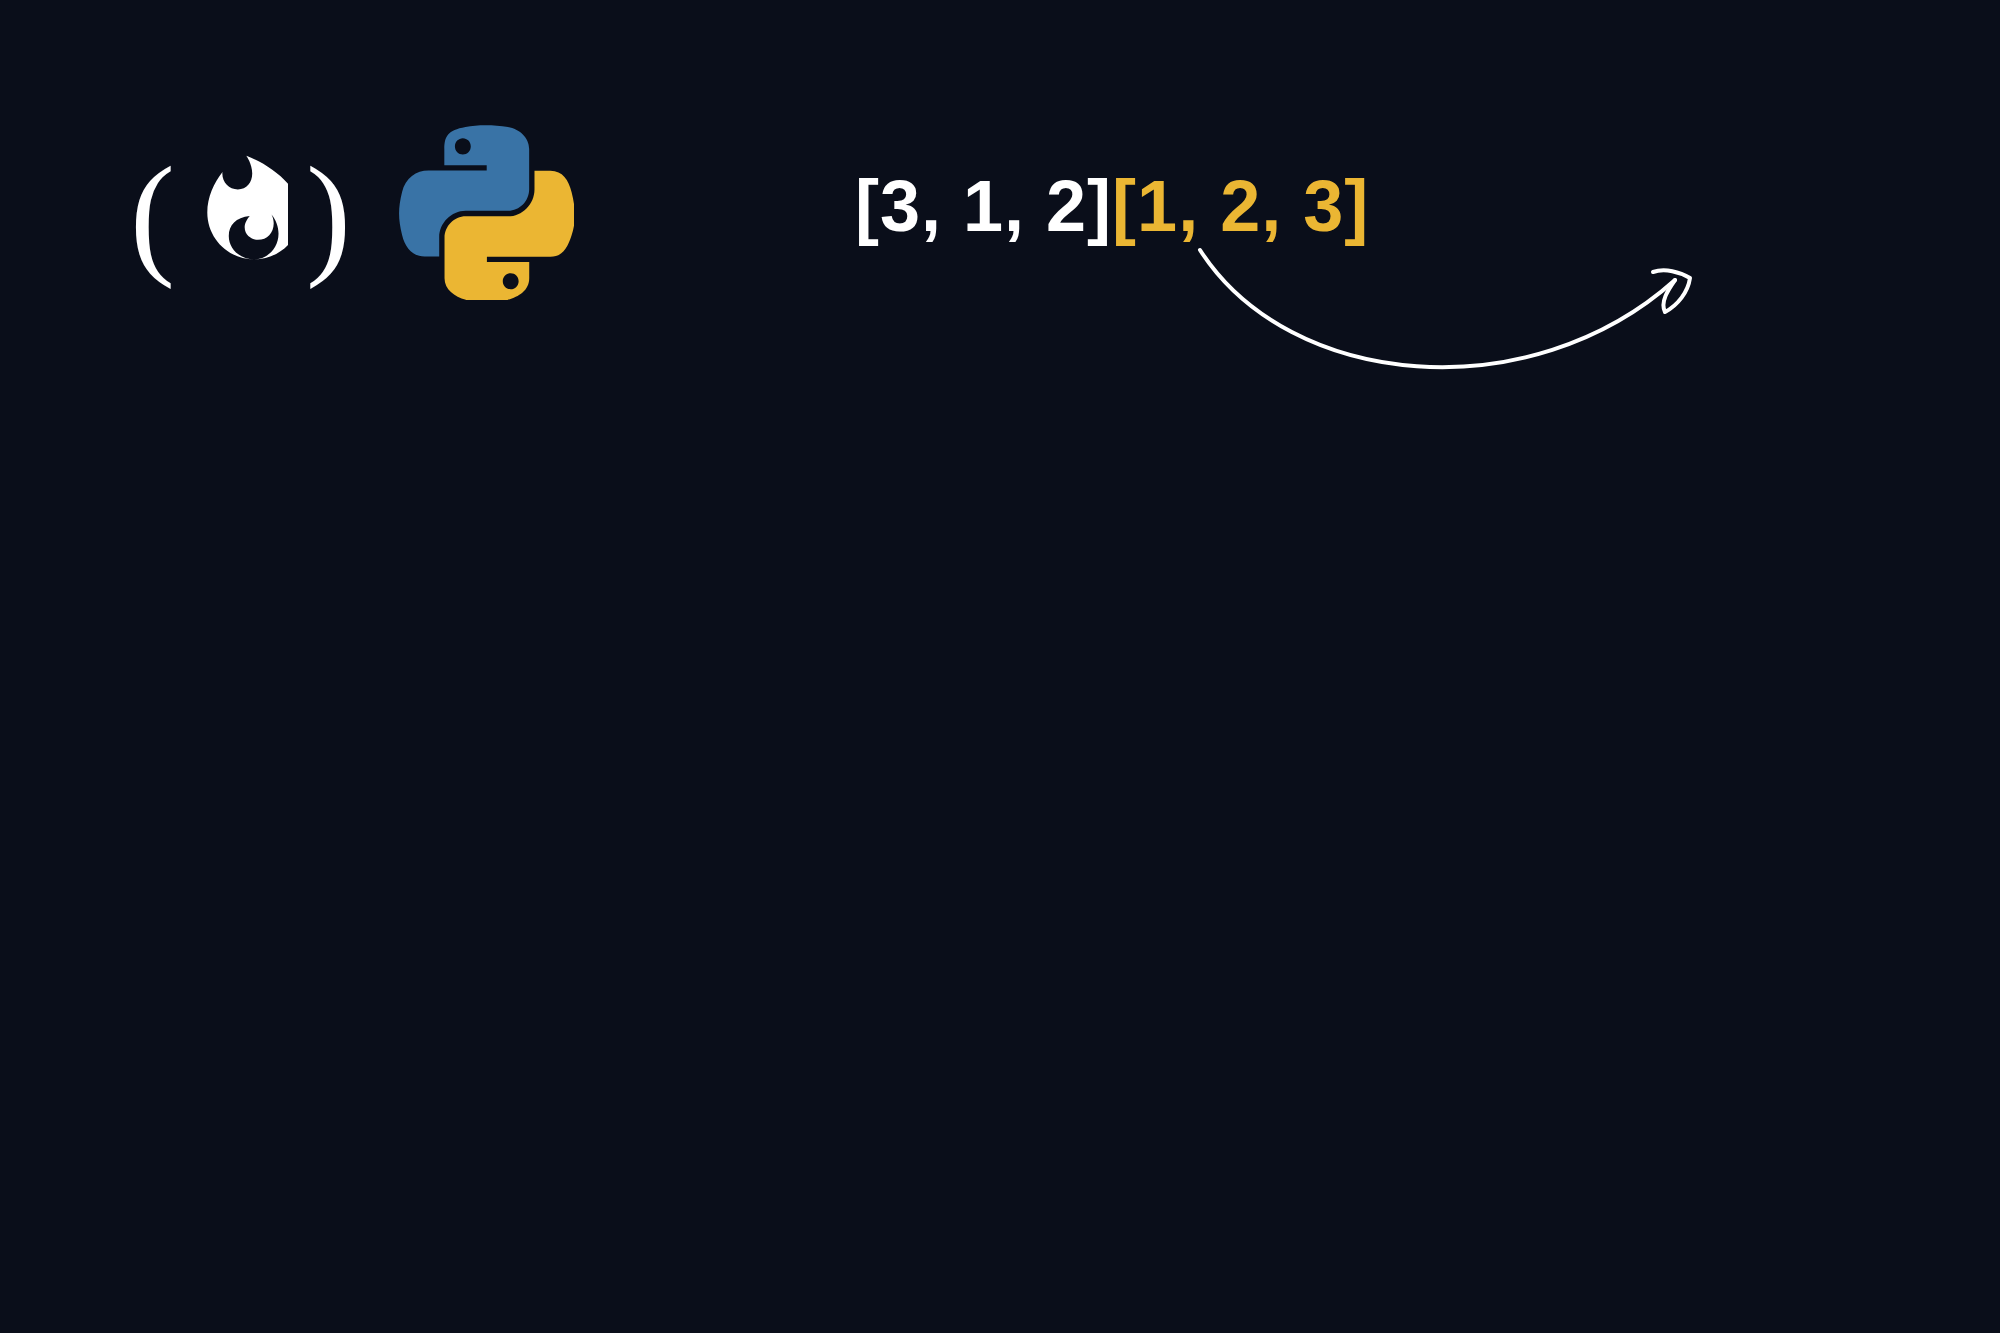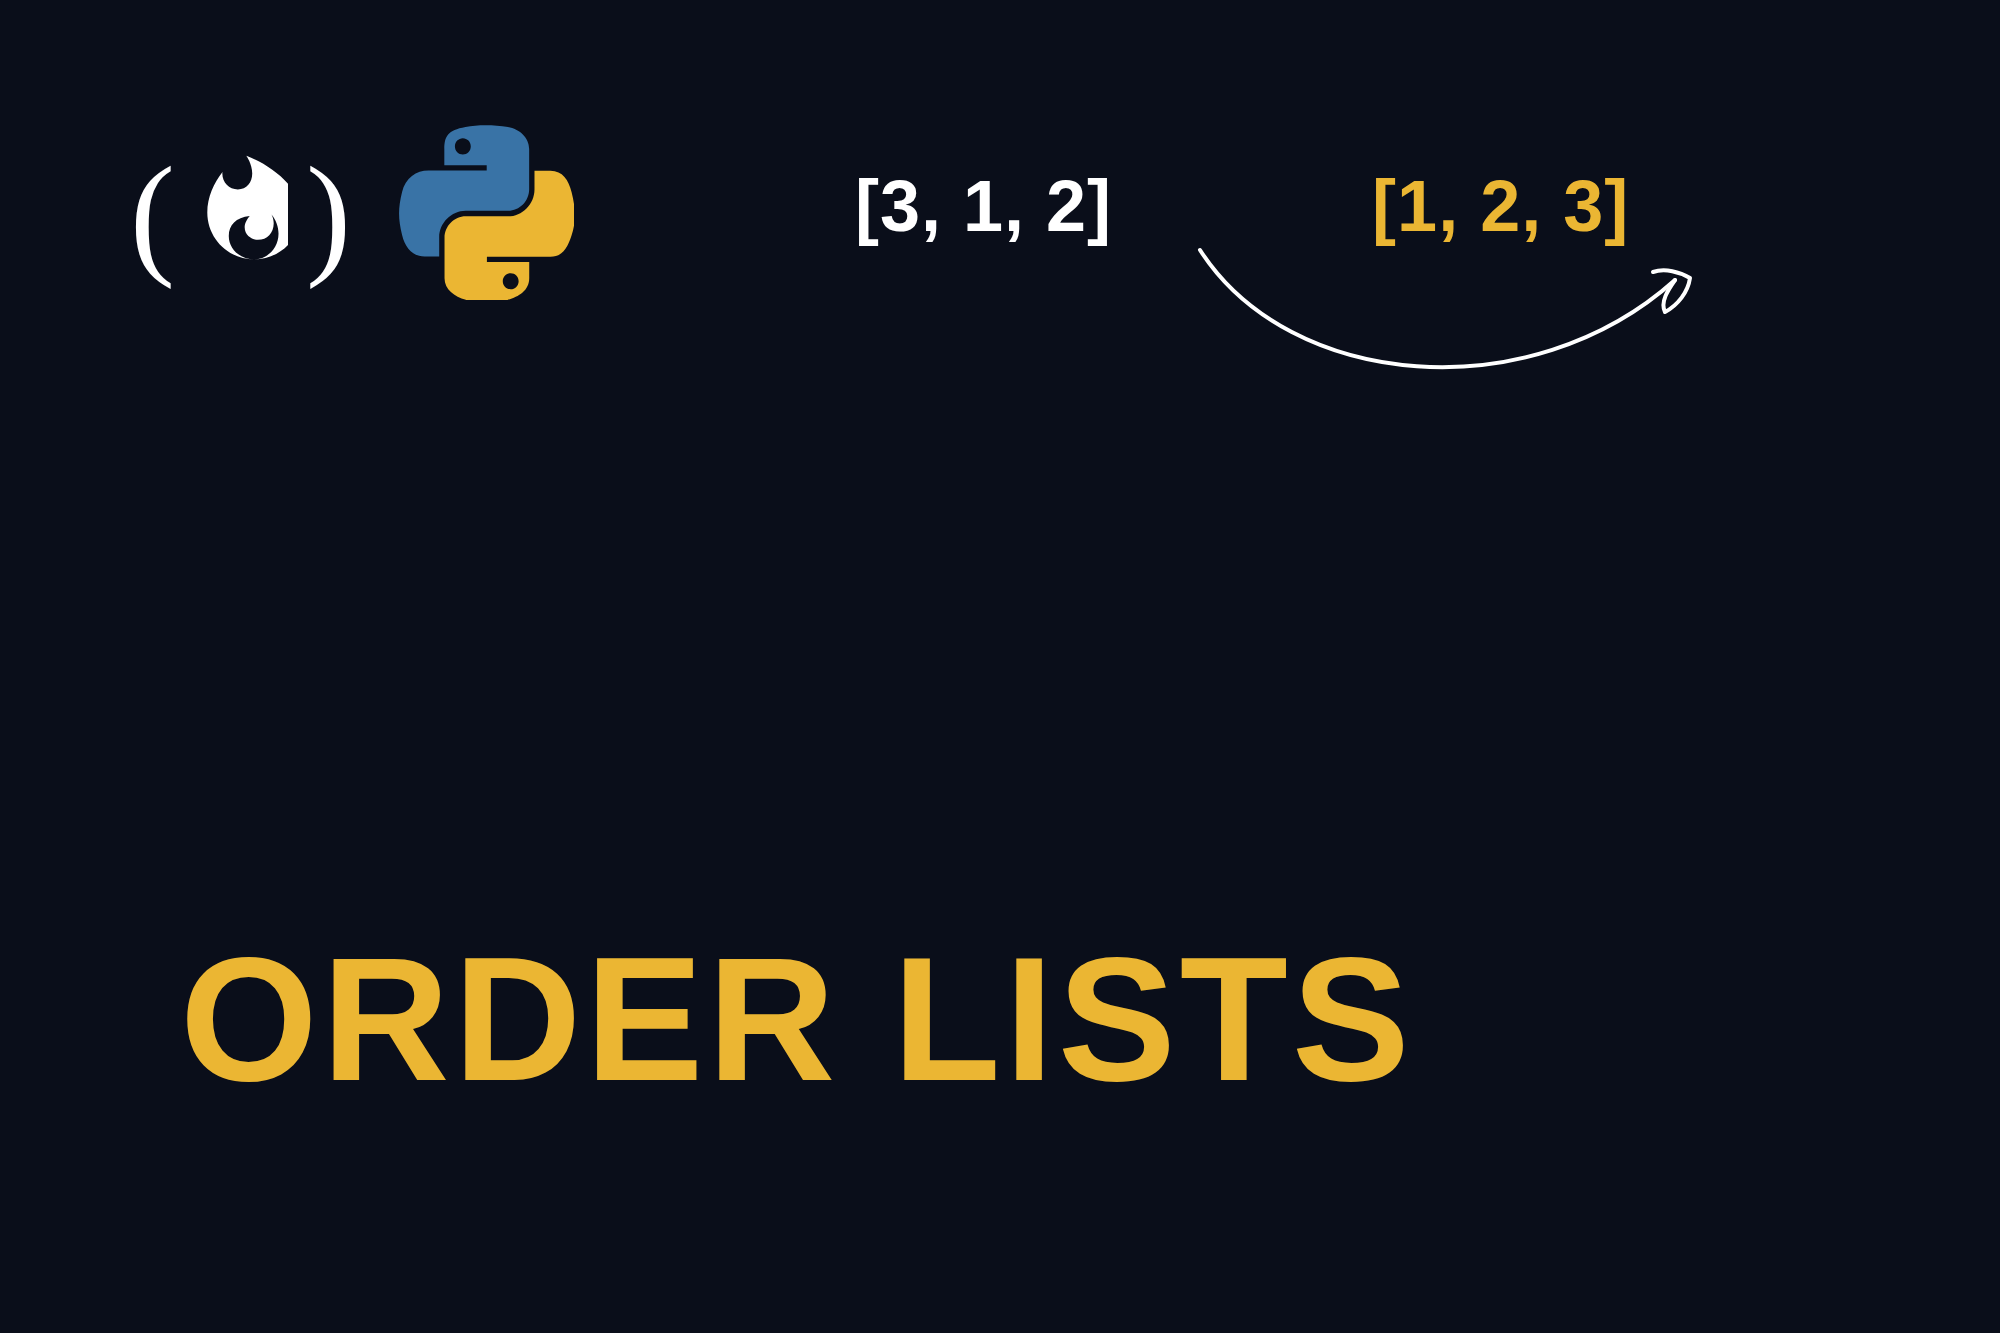--- a/index.html
+++ b/index.html
@@ -38,21 +38,20 @@
     }
     .python-logo {
       margin-left: 8px;
     }
     .lists-row {
       position: absolute;
       top: 165px;
       left: 855px;
       display: flex;
       align-items: center;
-      gap: 260px;
       font-family: 'Helvetica Neue', Arial, sans-serif;
       font-weight: 600;
       font-size: 72px;
       letter-spacing: 1px;
     }
     .list-white {
       color: #ffffff;
     }
     .list-gold {
       color: #ebb633;
@@ -107,14 +106,13 @@
   <span class="list-white">[3, 1, 2]</span>
   <span class="list-gold">[1, 2, 3]</span>
 </div>
 
 <svg class="arrow-svg" width="580" height="200">
   <path d="M 30 20 C 120 160, 360 180, 505 50" stroke="#ffffff" stroke-width="4" fill="none" stroke-linecap="round"></path>
   <path d="M 505 50 C 498 60, 490 72, 495 82 C 508 75, 518 62, 520 48 C 510 42, 495 38, 483 42" stroke="#ffffff" stroke-width="4" fill="none" stroke-linecap="round" stroke-linejoin="round"></path>
 </svg>
 
 <div class="title">
-  <div class="title-line1">ORDER LISTS</div>
 </div>
 
 </body></html>

